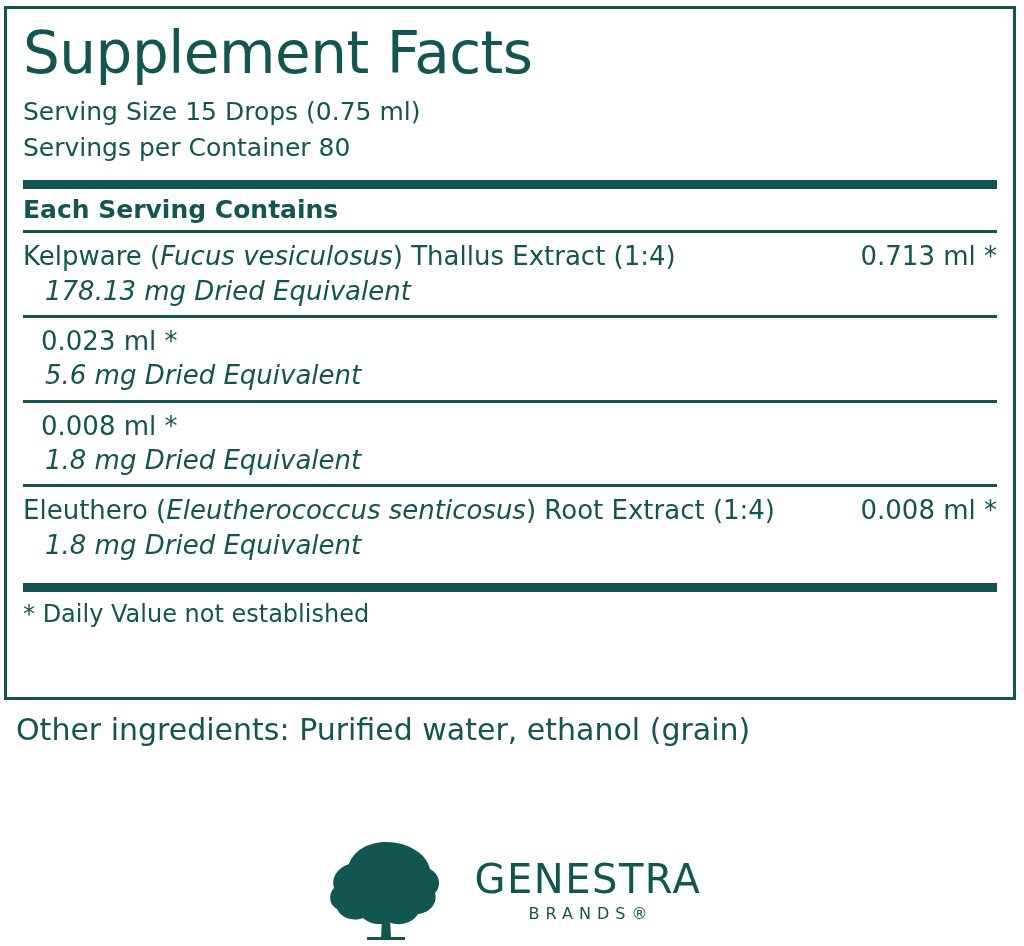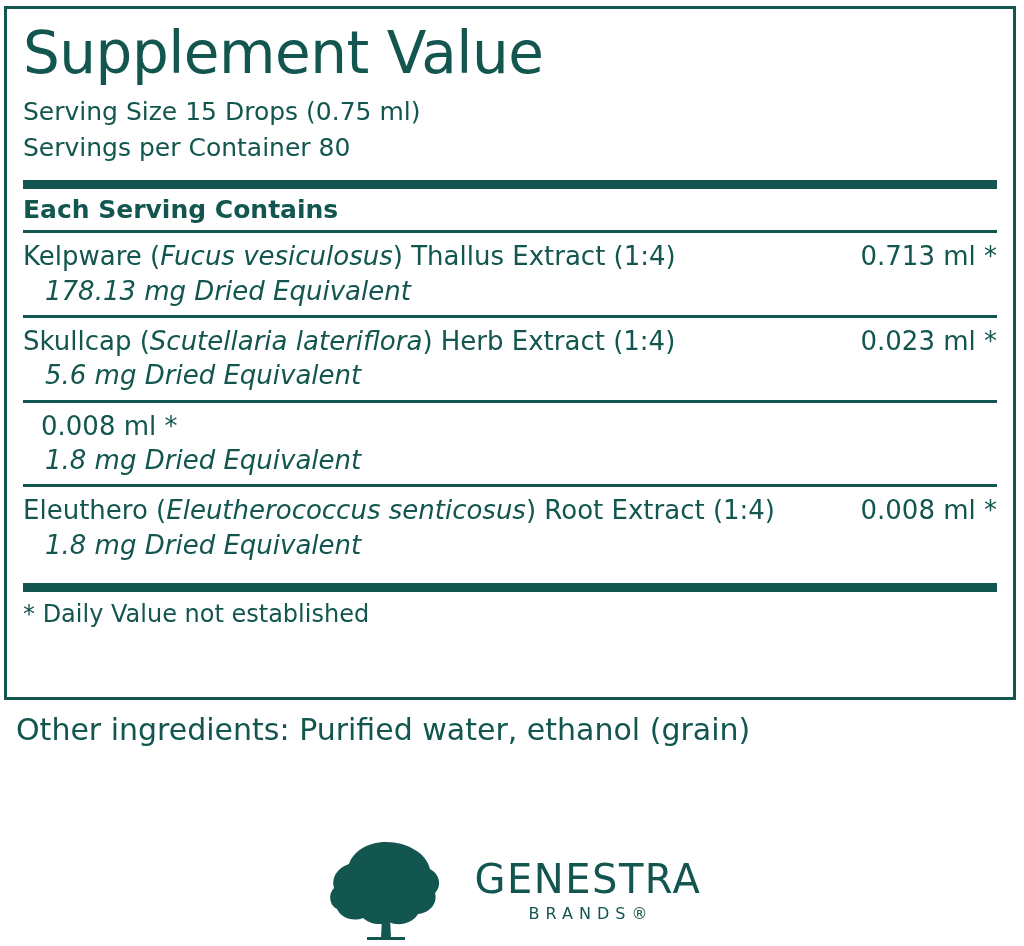--- a/index.html
+++ b/index.html
@@ -143,21 +143,21 @@
     padding-top: 7px;
     padding-left: 6px;
   }
 </style>
 </head>
 <body>
 
 <div class="panel">
   <div class="panel-inner">
 
-    <div class="sf-title">Supplement Value</div>
+    <div class="sf-title">Supplement Facts</div>
 
     <div class="serving-line">Serving Size 15 Drops (0.75 ml)</div>
     <div class="serving-line">Servings per Container 80</div>
 
     <div class="rule-thick"></div>
 
     <div class="each-serving">Each Serving Contains</div>
 
     <div class="rule-thin"></div>
 
@@ -166,21 +166,20 @@
         <div class="ing-name"><span>Kelpware (</span><i>Fucus vesiculosus</i><span>) Thallus Extract (1:4)</span></div>
         <div class="ing-amount">0.713 ml *</div>
       </div>
       <div class="ing-sub">178.13 mg Dried Equivalent</div>
     </div>
 
     <div class="rule-thin"></div>
 
     <div class="ing-row">
       <div class="ing-top">
-        <div class="ing-name"><span>Skullcap (</span><i>Scutellaria lateriflora</i><span>) Herb Extract (1:4)</span></div>
         <div class="ing-amount">0.023 ml *</div>
       </div>
       <div class="ing-sub">5.6 mg Dried Equivalent</div>
     </div>
 
     <div class="rule-thin"></div>
 
     <div class="ing-row">
       <div class="ing-top">
         <div class="ing-amount">0.008 ml *</div>

